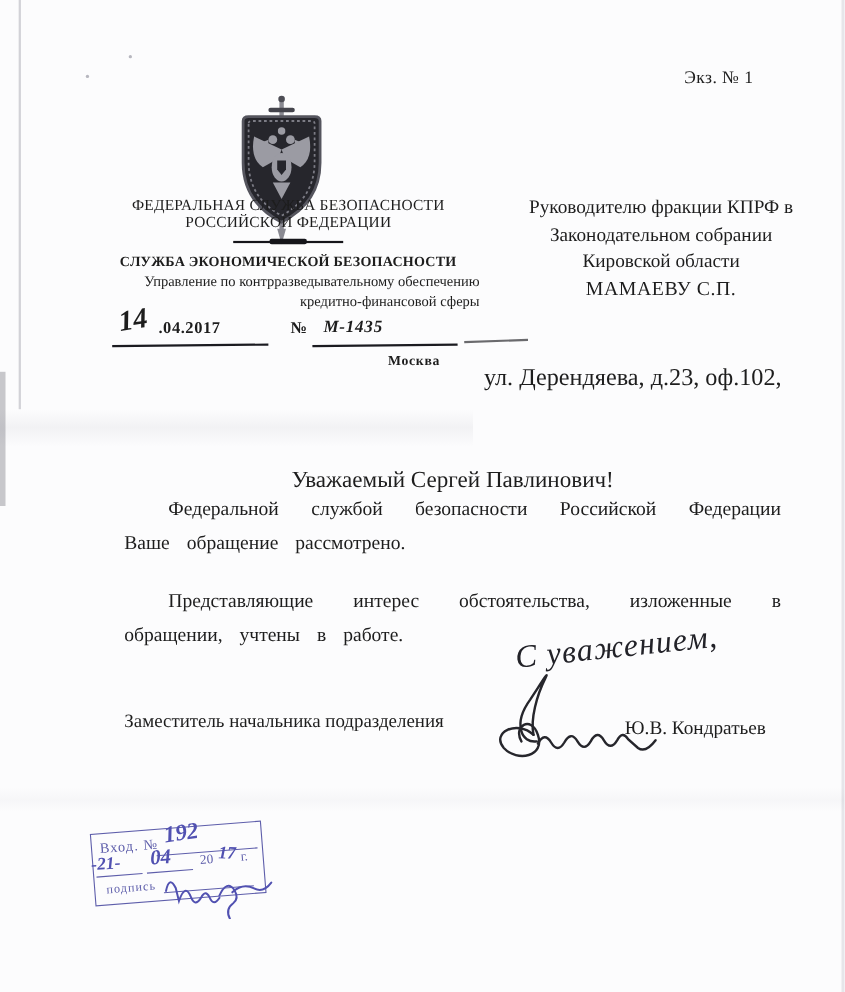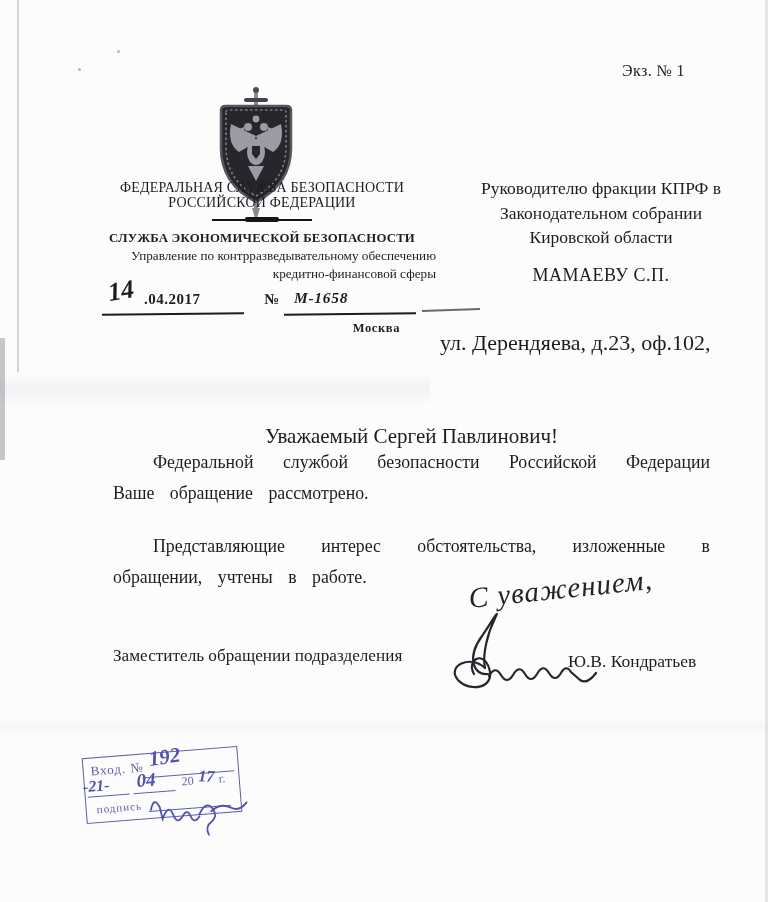--- a/index.html
+++ b/index.html
@@ -37,21 +37,21 @@
   .date-rest{left:44px;top:9px;font-size:15px;font-weight:bold;letter-spacing:.5px;}
   .dline{height:1.6px;background:#1b1b20;}
   .dline1{left:2px;top:31px;width:142px;transform:rotate(-.6deg);}
   .num-sign{left:164px;top:9px;font-size:15px;font-weight:bold;}
   .doc-num{left:194px;top:7px;font-size:15.5px;font-weight:bold;font-style:italic;letter-spacing:.7px;}
   .dline2{left:184px;top:31px;width:132px;transform:rotate(-.6deg);}
   .dline3{left:322px;top:27px;width:58px;opacity:.65;transform:rotate(-2deg);}
   .city{left:110px;top:321px;width:290px;text-align:right;font-size:12.5px;font-weight:bold;letter-spacing:.6px;}
   
   .addressee{left:452px;top:176px;width:298px;text-align:center;font-size:17.5px;line-height:24.5px;}
-  .addressee-name{margin-top:13px;font-size:18px;letter-spacing:.5px;}
+  .addressee-name{margin-top:0;font-size:18px;letter-spacing:.5px;}
   .address{left:440px;top:331px;width:300px;text-align:left;font-size:22px;line-height:23px;}
   
   .salutation{left:113px;top:424px;width:597px;text-align:center;font-size:21px;}
   .para{left:113px;width:597px;font-size:17.8px;line-height:31px;
     text-align:justify;text-indent:40px;word-spacing:11px;}
   .para1{top:447px;} .para2{top:531px;}
   .closing{left:468px;top:568px;width:270px;font-size:29px;font-style:italic;
     transform:rotate(-6deg);letter-spacing:1px;color:#222228;}
   
   .sig-position{left:113px;top:646px;font-size:17.2px;}
@@ -123,42 +123,42 @@
     <div class="service-line">СЛУЖБА ЭКОНОМИЧЕСКОЙ БЕЗОПАСНОСТИ</div>
     <div class="dept-line">Управление по контрразведывательному обеспечению</div>
     <div class="dept-line">кредитно-финансовой сферы</div>
   </div>
 
   <div class="abs date-row">
     <span class="abs hand date-day">14</span>
     <span class="abs date-rest">.04.2017</span>
     <span class="abs dline dline1"></span>
     <span class="abs num-sign">№</span>
-    <span class="abs doc-num">М-1658</span>
+    <span class="abs doc-num">М-1435</span>
     <span class="abs dline dline2"></span>
     <span class="abs dline dline3"></span>
   </div>
   <div class="abs city">Москва</div>
 
   <div class="abs addressee">
     <div>Руководителю фракции КПРФ в</div>
     <div>Законодательном собрании</div>
     <div>Кировской области</div>
     <div class="addressee-name">МАМАЕВУ С.П.</div>
   </div>
   <div class="abs address">
     <div>ул. Дерендяева, д.23, оф.102,</div>
   </div>
 
   <div class="abs salutation">Уважаемый Сергей Павлинович!</div>
   <div class="abs para para1">Федеральной службой безопасности Российской Федерации Ваше обращение рассмотрено.</div>
   <div class="abs para para2">Представляющие интерес обстоятельства, изложенные в обращении, учтены в работе.</div>
   <div class="abs closing">С уважением,</div>
 
-  <div class="abs sig-position">Заместитель обращении подразделения</div>
+  <div class="abs sig-position">Заместитель начальника подразделения</div>
   <div class="abs sig-scribble">
     <svg width="190" height="95" viewBox="0 0 190 95">
       <g fill="none" stroke="#26262c" stroke-width="2.2" stroke-linecap="round">
         <path d="M50,74 C36,76 28,58 44,36 C52,24 62,8 58,16 C50,32 44,54 47,68"></path>
         <path d="M47,68 C32,54 8,66 20,80 C32,93 58,88 51,68 C45,50 28,60 36,74"></path>
         <path d="M51,76 q6,-11 12,-1 q6,10 12,0 q6,-11 12,-1 q6,10 12,0 q6,-11 12,-1 q6,10 12,0 q5,-9 10,-1 l9,8 q7,5 16,-7"></path>
       </g>
     </svg>
   </div>
   <div class="abs sig-name">Ю.В. Кондратьев</div>

